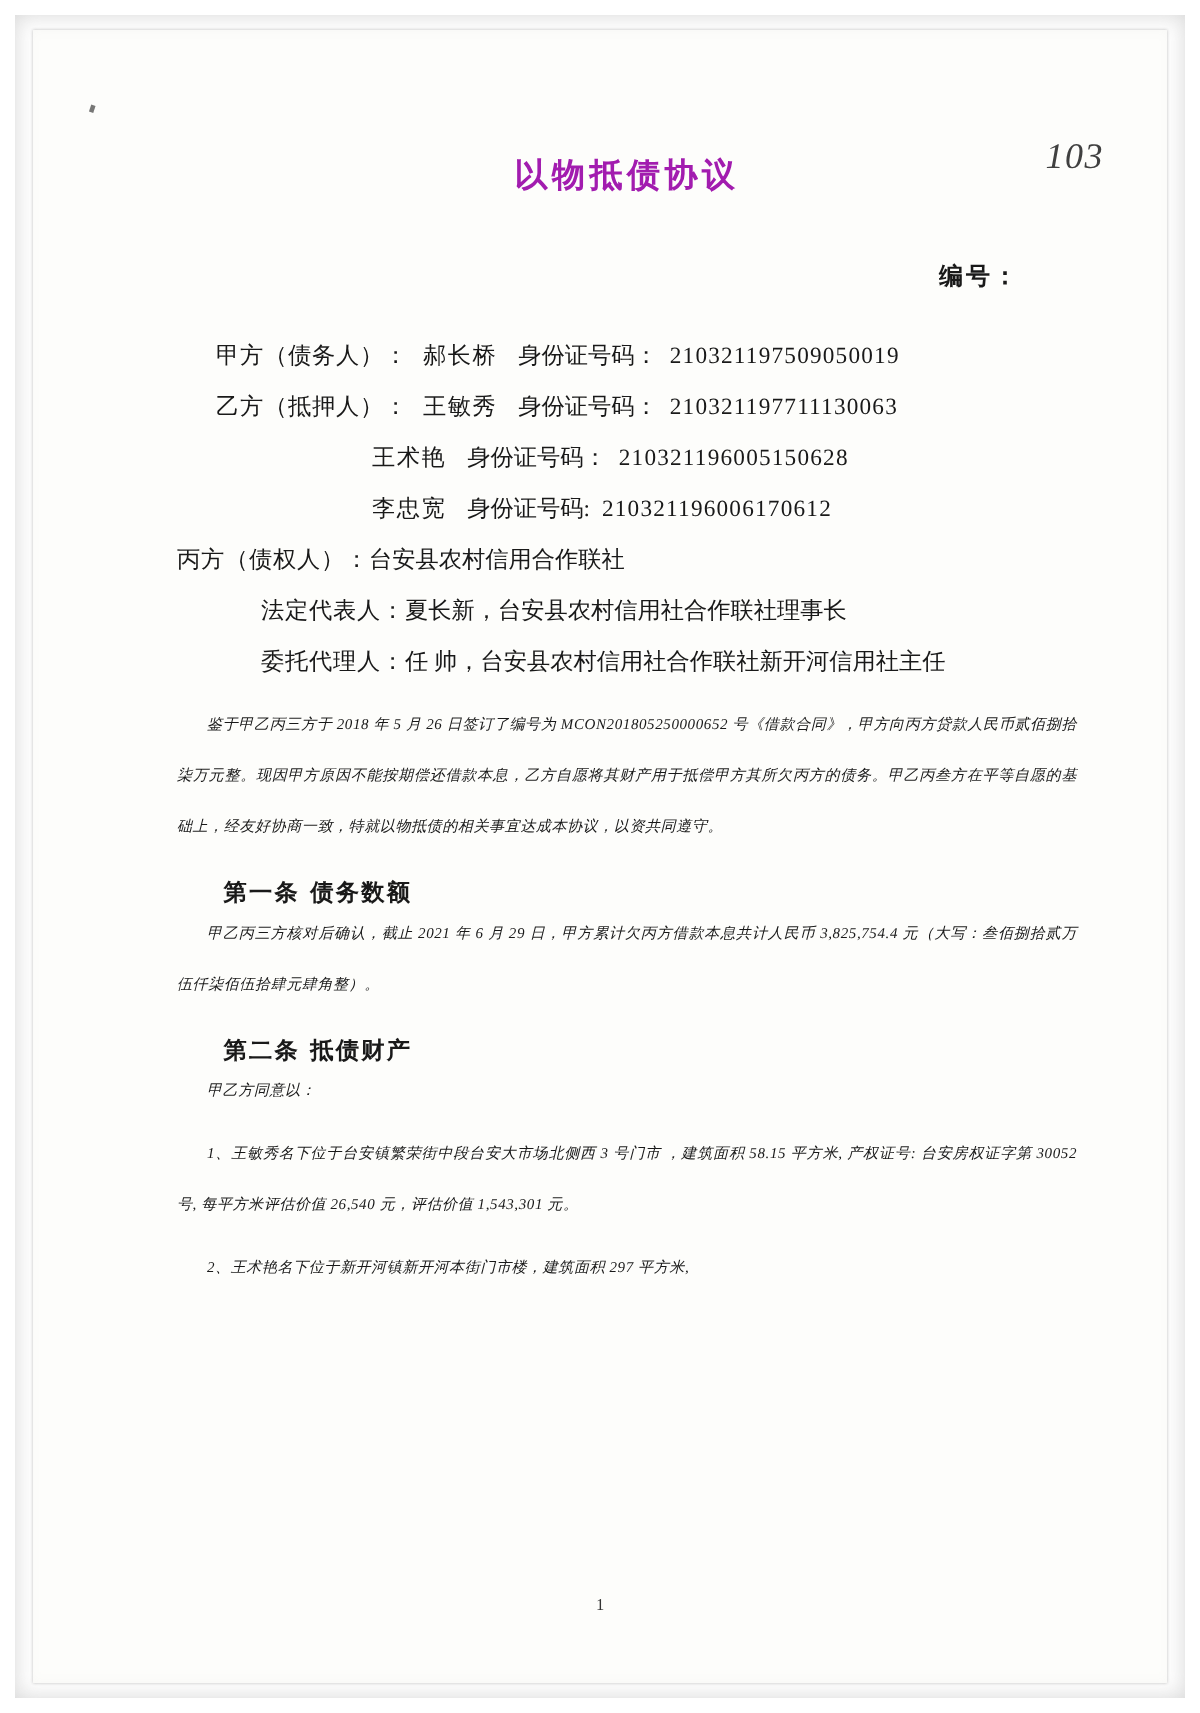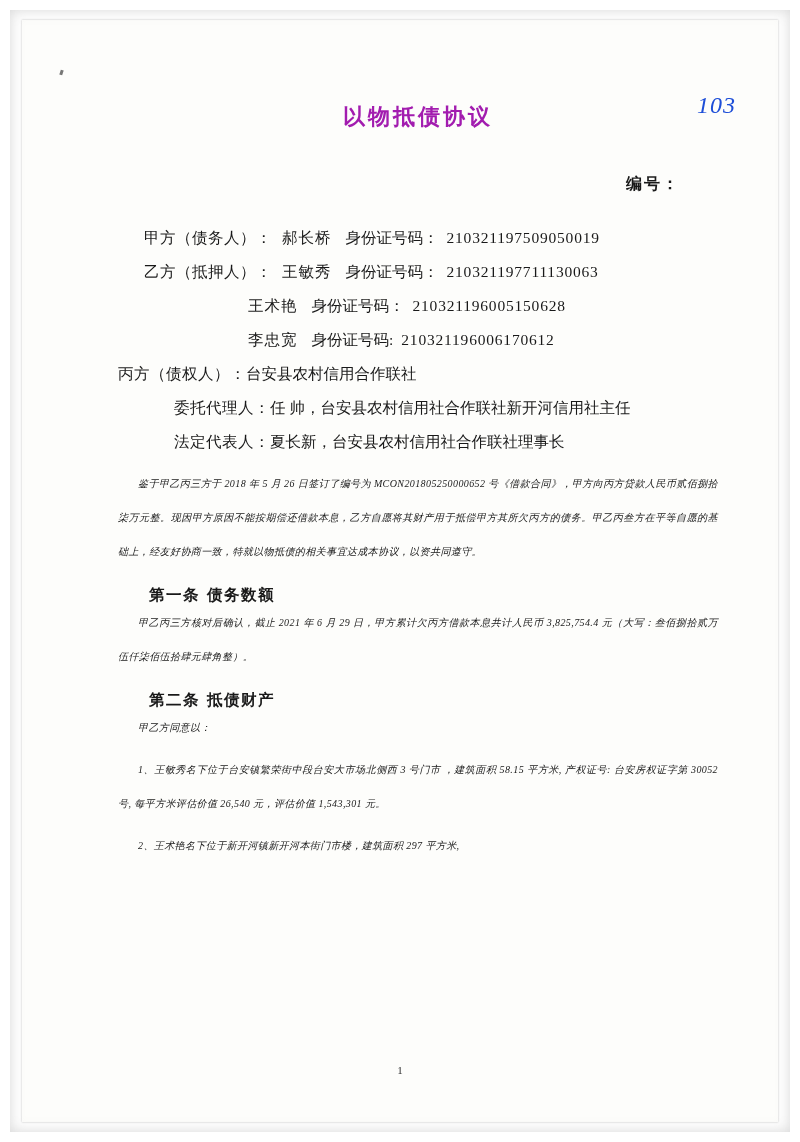--- a/index.html
+++ b/index.html
@@ -43,21 +43,21 @@
     width: 600px;
     color: #191919;
   }
   .page-num-top {
     position: absolute;
     right: 42px;
     top: 72px;
     font-family: "Liberation Serif", serif;
     font-style: italic;
     font-size: 24px;
-    color: #1d4ed8;
+    color: #404040;
     letter-spacing: 1px;
   }
   .ink-dot {
     position: absolute;
     left: 38px;
     top: 50px;
     width: 3px;
     height: 5px;
     background: #4a4a4a;
     transform: rotate(18deg);
@@ -161,25 +161,25 @@
 
         <div class="row indent3">
           <span class="nm">李忠宽</span><span class="idlbl">身份证号码:</span><span class="idnum">210321196006170612</span>
         </div>
 
         <div class="row">
           <span class="lbl">丙方（债权人）：</span><span>台安县农村信用合作联社</span>
         </div>
 
         <div class="row indent2">
-          <span class="lbl">委托代理人：</span><span>任  帅，台安县农村信用社合作联社新开河信用社主任</span>
+          <span class="lbl">法定代表人：</span><span>夏长新，台安县农村信用社合作联社理事长</span>
         </div>
 
         <div class="row indent2">
-          <span class="lbl">法定代表人：</span><span>夏长新，台安县农村信用社合作联社理事长</span>
+          <span class="lbl">委托代理人：</span><span>任  帅，台安县农村信用社合作联社新开河信用社主任</span>
         </div>
 
       </div>
 
       <div class="para">鉴于甲乙丙三方于 2018 年 5 月 26 日签订了编号为 MCON201805250000652 号《借款合同》，甲方向丙方贷款人民币贰佰捌拾柒万元整。现因甲方原因不能按期偿还借款本息，乙方自愿将其财产用于抵偿甲方其所欠丙方的债务。甲乙丙叁方在平等自愿的基础上，经友好协商一致，特就以物抵债的相关事宜达成本协议，以资共同遵守。</div>
 
       <div class="sec-head">第一条  债务数额</div>
       <div class="para tight">甲乙丙三方核对后确认，截止 2021 年 6 月 29 日，甲方累计欠丙方借款本息共计人民币 3,825,754.4 元（大写：叁佰捌拾贰万伍仟柒佰伍拾肆元肆角整）。</div>
 
       <div class="sec-head">第二条  抵债财产</div>

